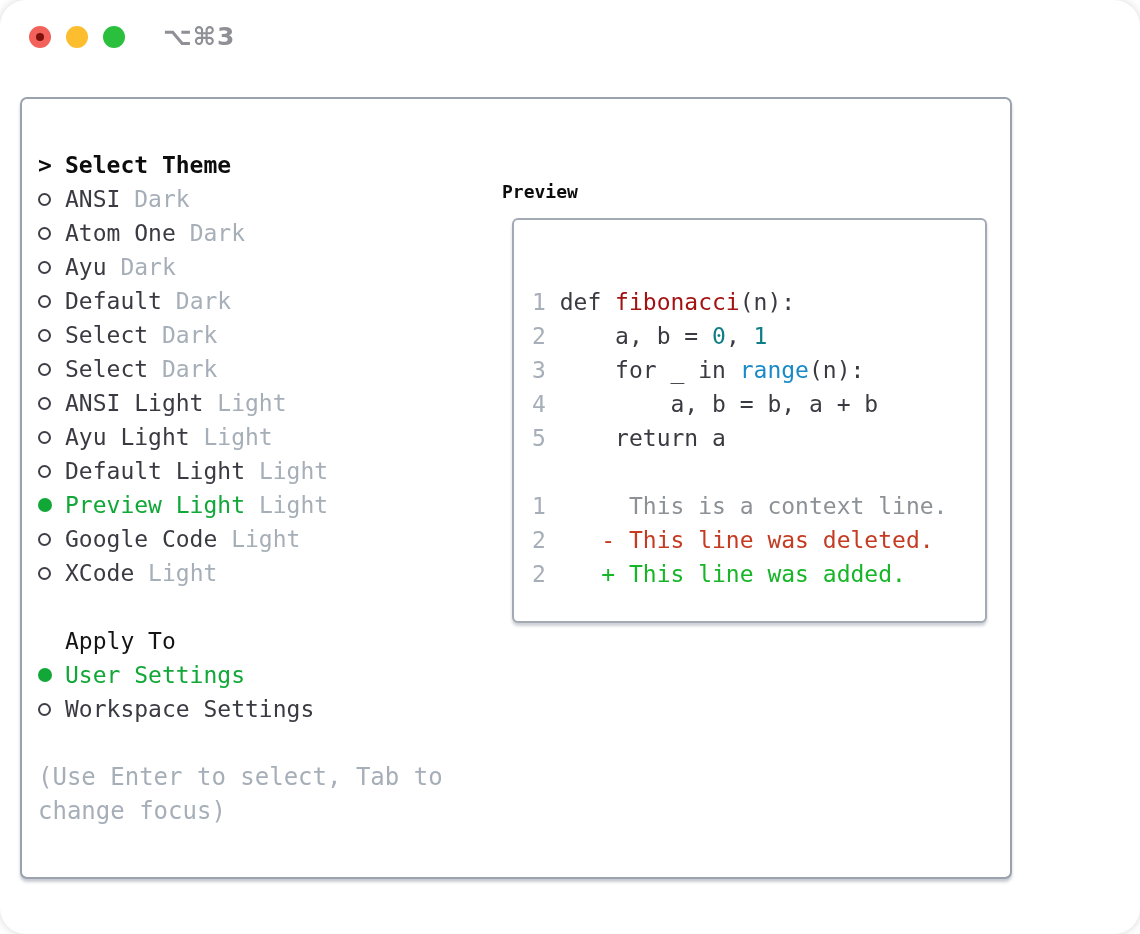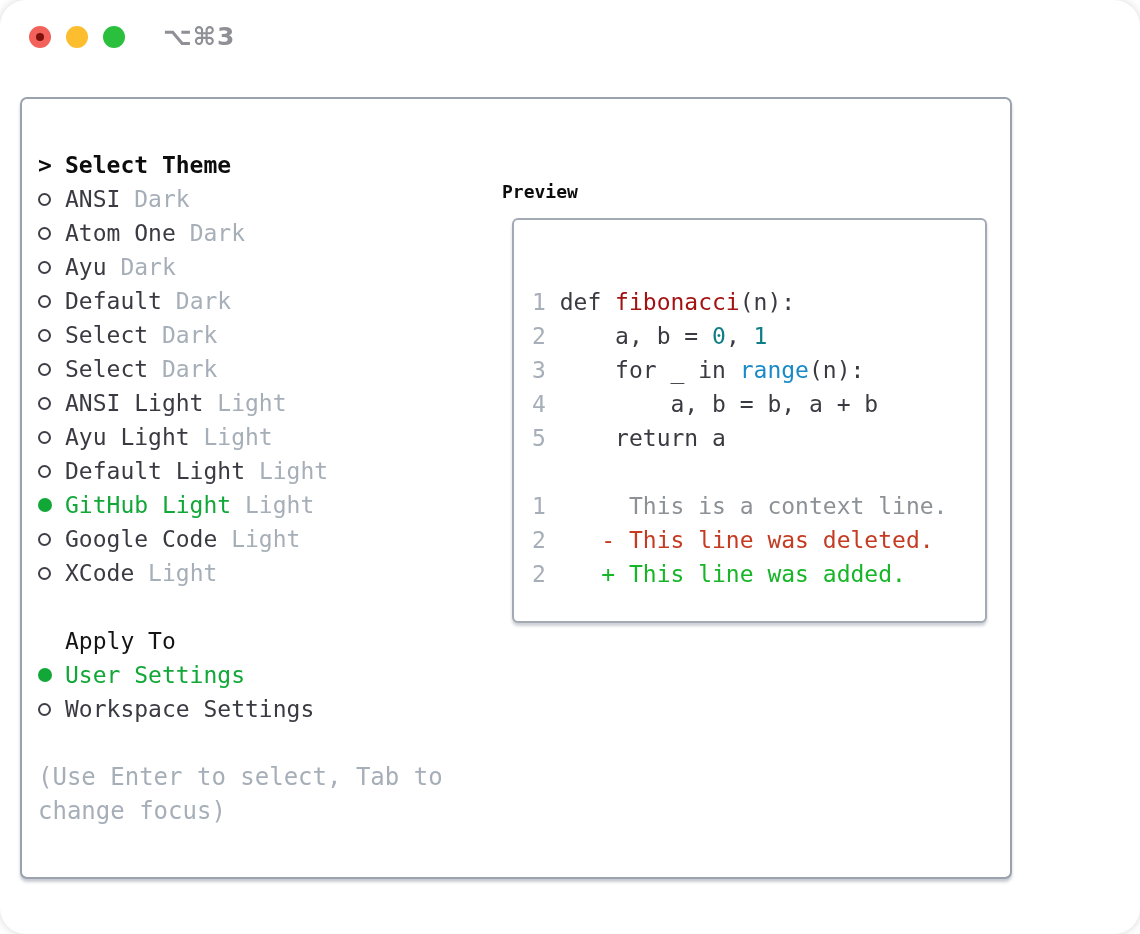--- a/index.html
+++ b/index.html
@@ -71,21 +71,21 @@
       <div id="theme-list">
           <div class="line row"><span class="marker-col"><span class="ring"></span></span><span class="opt-name">ANSI </span><span class="opt-variant">Dark</span></div>
           <div class="line row"><span class="marker-col"><span class="ring"></span></span><span class="opt-name">Atom One </span><span class="opt-variant">Dark</span></div>
           <div class="line row"><span class="marker-col"><span class="ring"></span></span><span class="opt-name">Ayu </span><span class="opt-variant">Dark</span></div>
           <div class="line row"><span class="marker-col"><span class="ring"></span></span><span class="opt-name">Default </span><span class="opt-variant">Dark</span></div>
           <div class="line row"><span class="marker-col"><span class="ring"></span></span><span class="opt-name">Select </span><span class="opt-variant">Dark</span></div>
           <div class="line row"><span class="marker-col"><span class="ring"></span></span><span class="opt-name">Select </span><span class="opt-variant">Dark</span></div>
           <div class="line row"><span class="marker-col"><span class="ring"></span></span><span class="opt-name">ANSI Light </span><span class="opt-variant">Light</span></div>
           <div class="line row"><span class="marker-col"><span class="ring"></span></span><span class="opt-name">Ayu Light </span><span class="opt-variant">Light</span></div>
           <div class="line row"><span class="marker-col"><span class="ring"></span></span><span class="opt-name">Default Light </span><span class="opt-variant">Light</span></div>
-          <div class="line row selected"><span class="marker-col"><span class="dotfill"></span></span><span class="opt-name">GitHub Light </span><span class="opt-variant">Light</span></div>
+          <div class="line row selected"><span class="marker-col"><span class="dotfill"></span></span><span class="opt-name">Preview Light </span><span class="opt-variant">Light</span></div>
           <div class="line row"><span class="marker-col"><span class="ring"></span></span><span class="opt-name">Google Code </span><span class="opt-variant">Light</span></div>
           <div class="line row"><span class="marker-col"><span class="ring"></span></span><span class="opt-name">XCode </span><span class="opt-variant">Light</span></div>
         </div>
       <div class="line"></div>
       <div class="line">
         <span class="marker-col"></span>
         <span class="subhdr">Apply To</span>
       </div>
       <div id="apply-list">
           <div class="line row selected"><span class="marker-col"><span class="dotfill"></span></span><span class="opt-name">User Settings</span></div>

